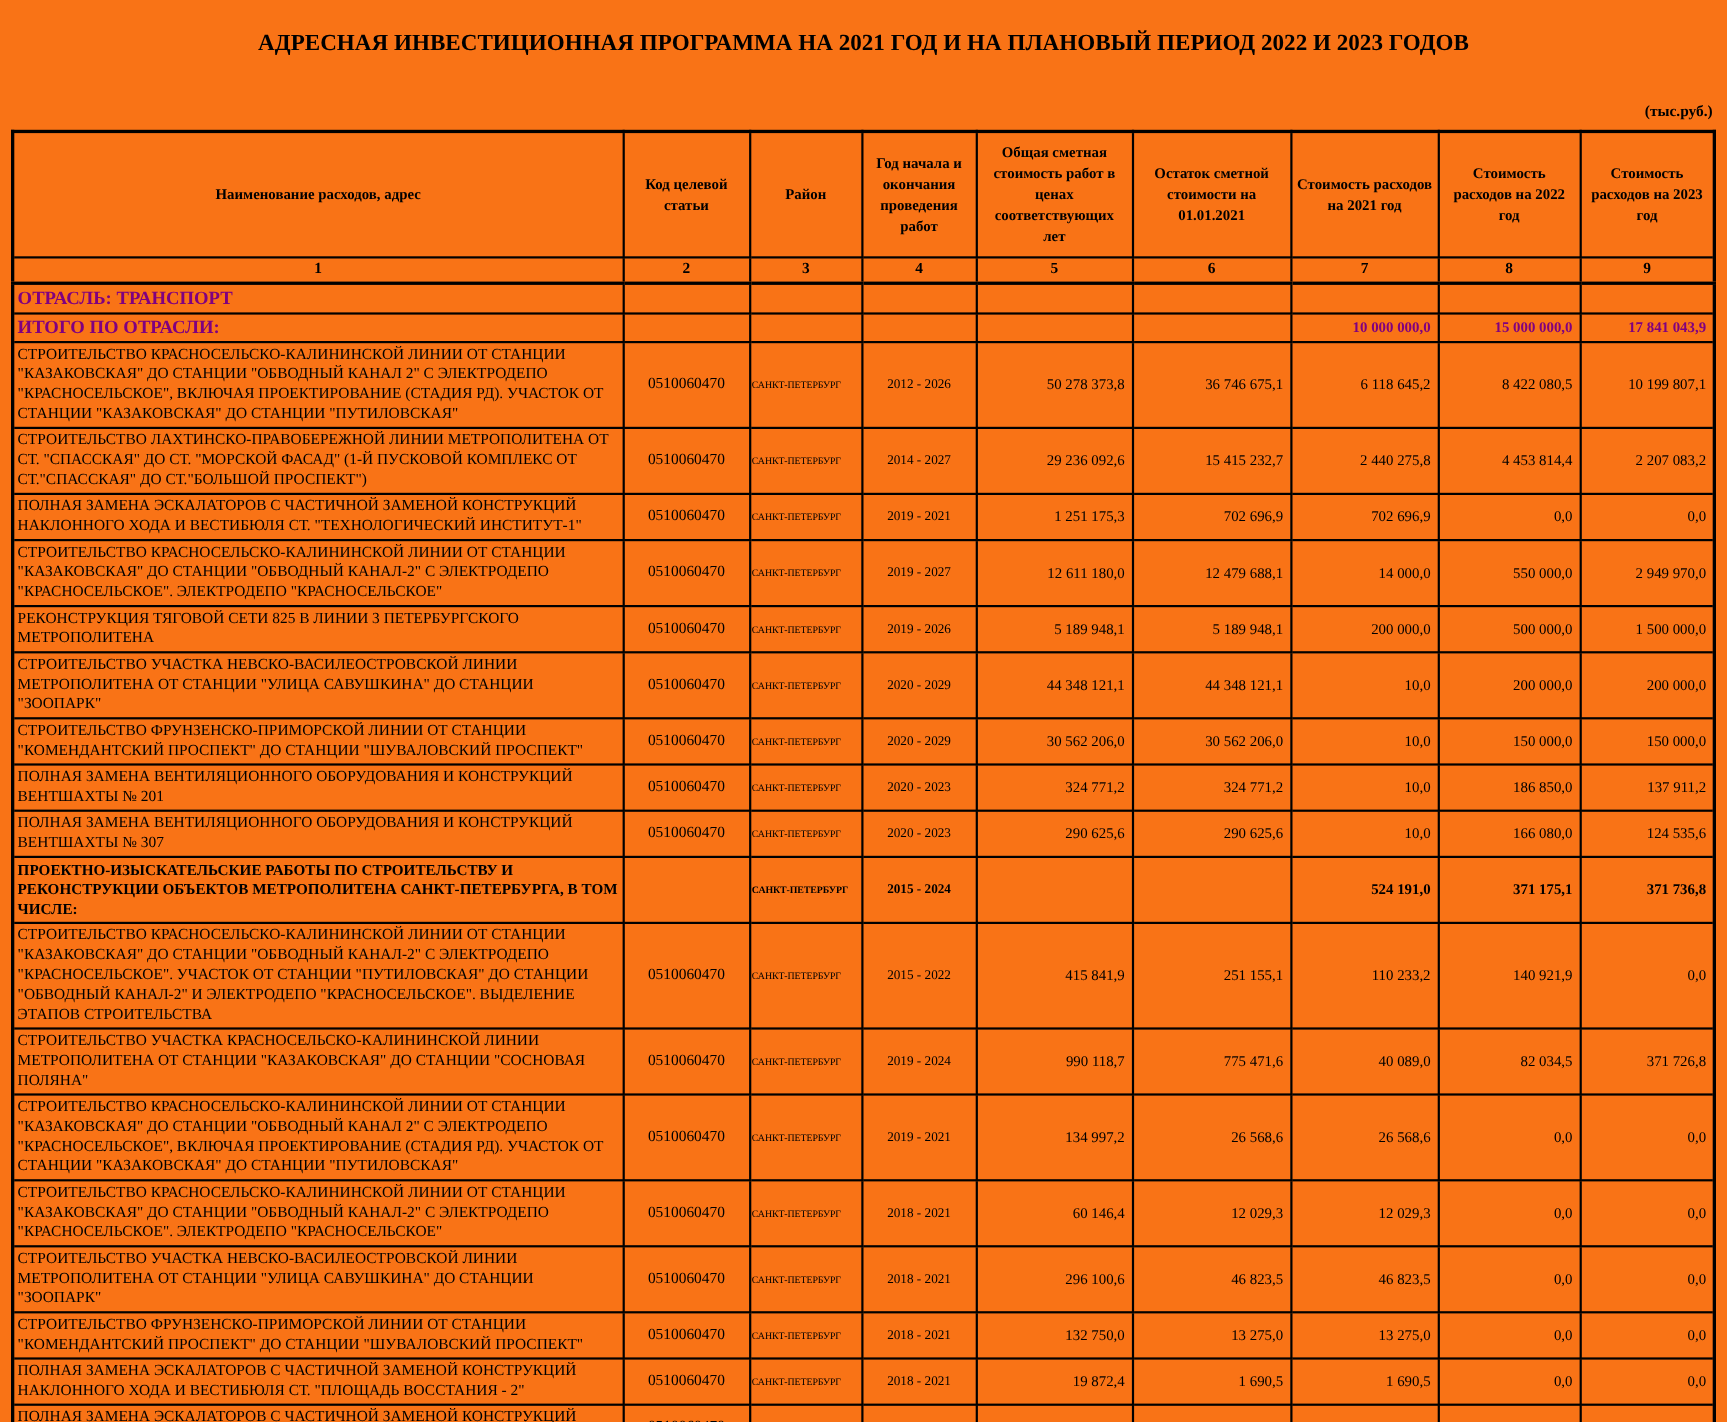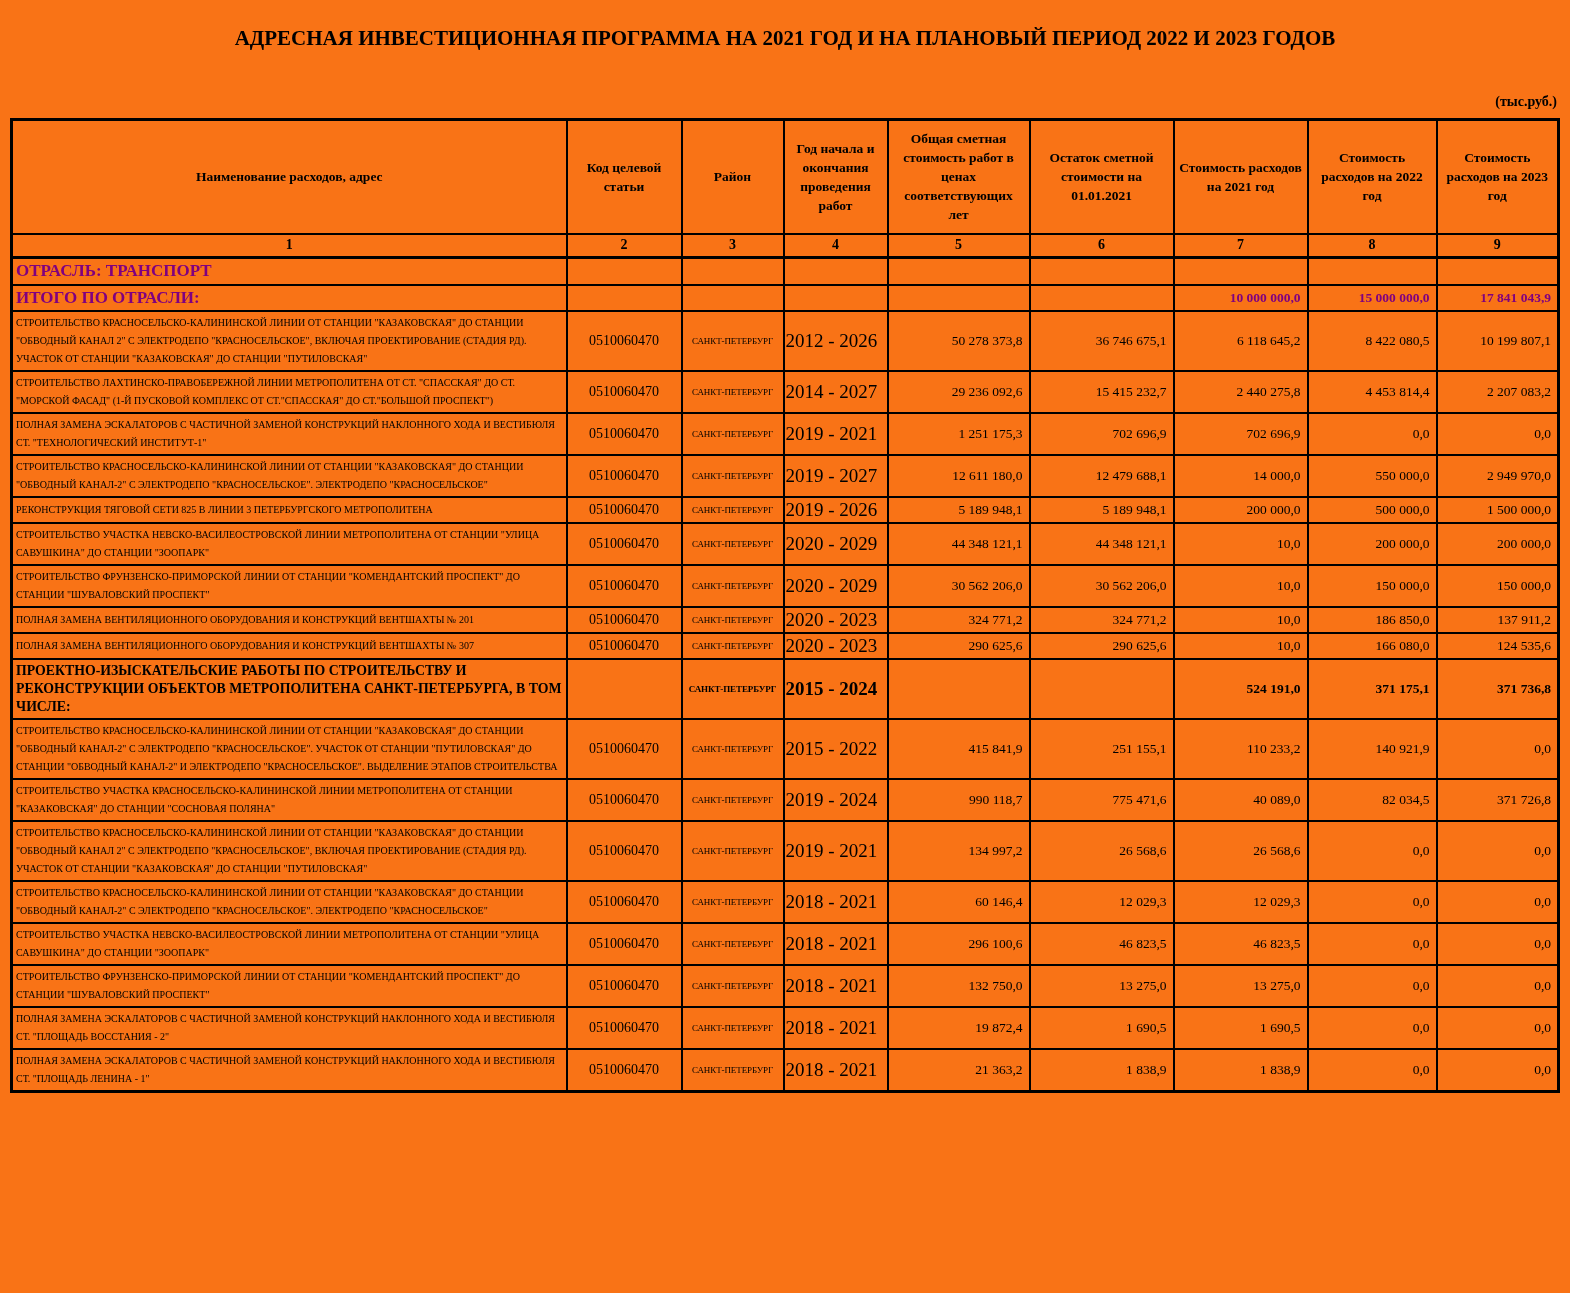--- a/index.html
+++ b/index.html
@@ -22,24 +22,24 @@
   }
   th, td { border:2px solid #000; vertical-align:middle; overflow:hidden; }
   thead th {
     height:114px; font-weight:bold; font-size:13.5px; line-height:19px;
     text-align:center; padding:2px 4px;
   }
   tr.nrow td {
     height:24px; text-align:center; font-weight:bold; font-size:14px;
     border-bottom:3px solid #000; padding:0;
   }
-  td.c1 { text-align:left;  font-size:10px; line-height:18px; padding:2px 4px 2px 3px; }
+  td.c1 { text-align:left;  font-size:14px; line-height:18px; padding:2px 4px 2px 3px; }
   td.c2 { text-align:center; font-size:14px; }
-  td.c3 { text-align:center; font-size:9px; letter-spacing:-0.1px; }
-  td.c4 { text-align:left; font-size:19px; }
+  td.c3 { text-align:left; font-size:9px; letter-spacing:-0.1px; }
+  td.c4 { text-align:center; font-size:12px; }
   td.c5, td.c6, td.c7, td.c8, td.c9 {
     text-align:right; font-size:13.5px; padding-right:6px; padding-left:2px;
   }
   tr.section td, tr.total td { color:#800080; font-weight:bold;margin-top:32px; }
   tr.section td.c1, tr.total td.c1 { font-size:17px; line-height:20px; padding:2px 3px; }
   tr.section td { height:27px; }
   tr.total td { height:26px;font-family:Liberation Serif, serif; }
   tr.subtotal td { font-weight:bold; }
   tr.subtotal td.c1 { font-size:13.8px;margin-left:48px; }
 </style>

